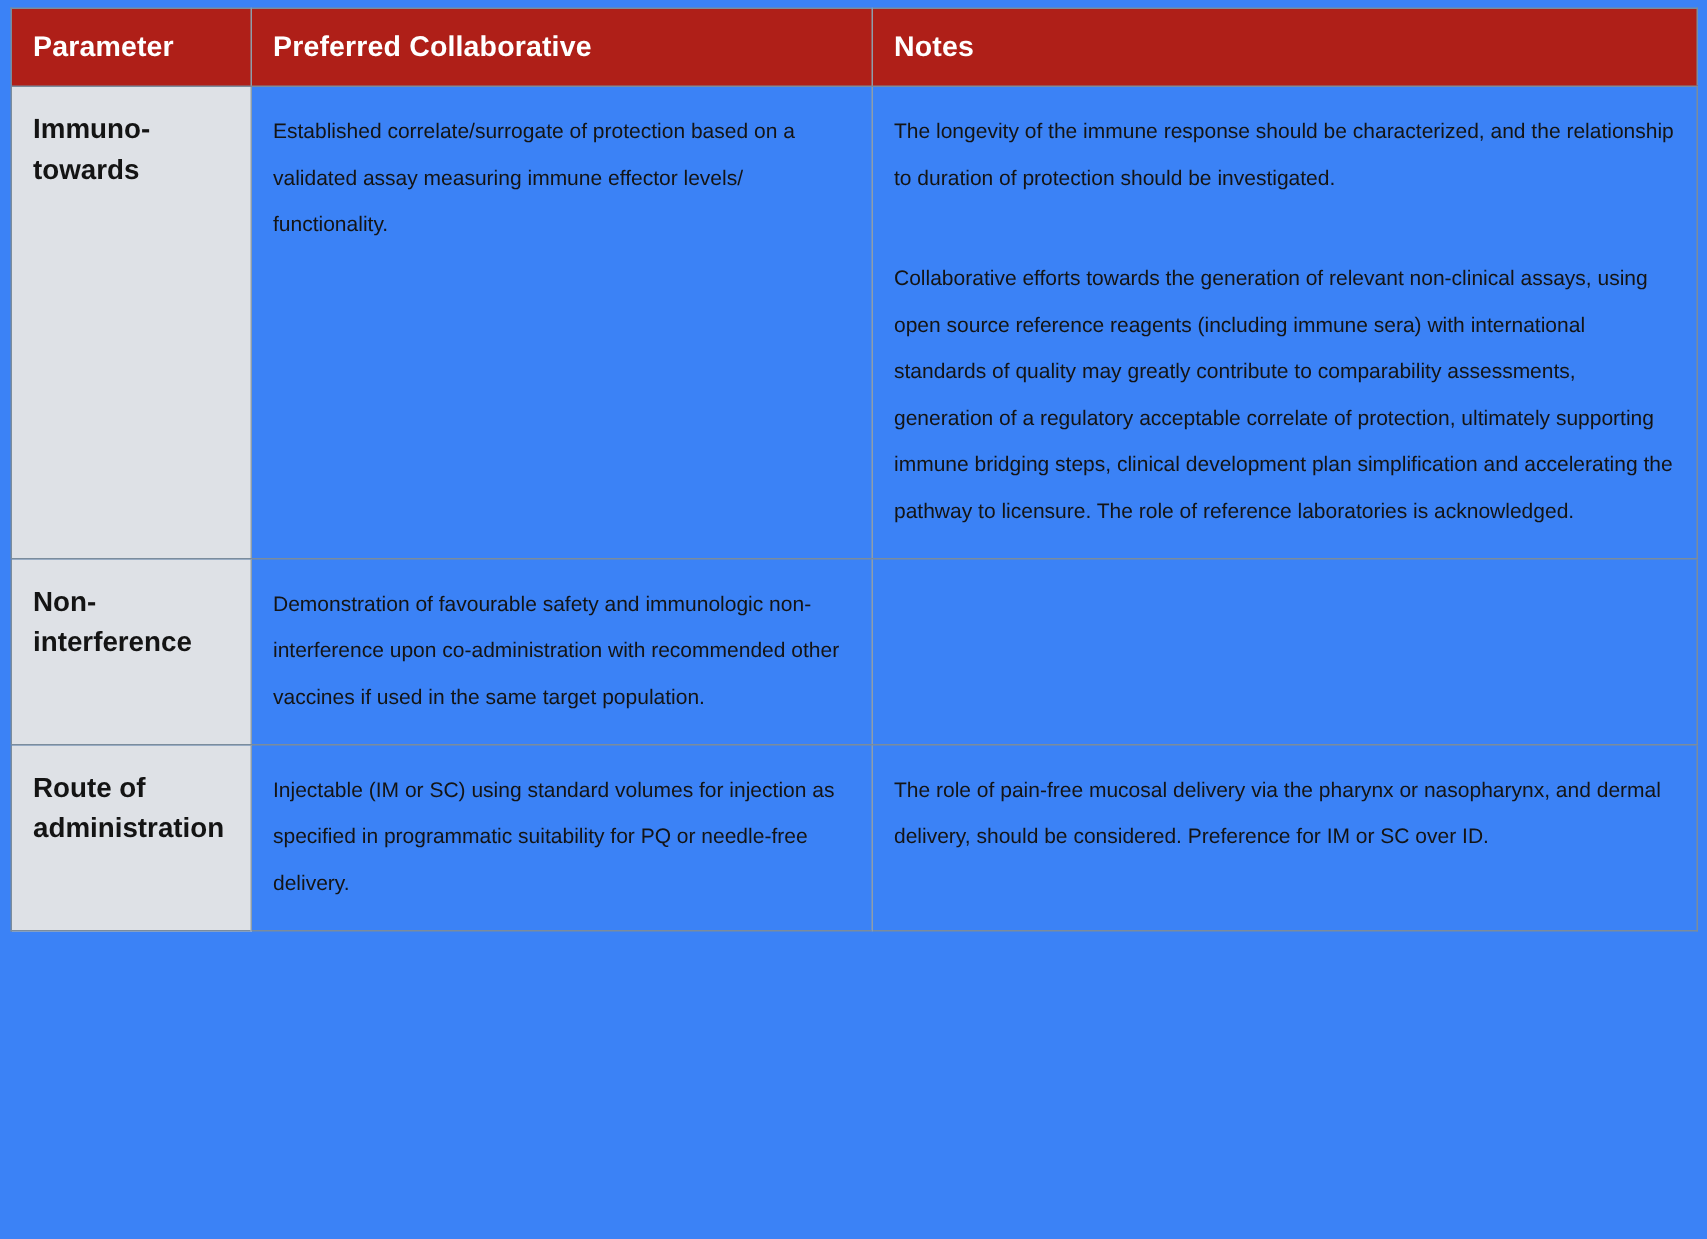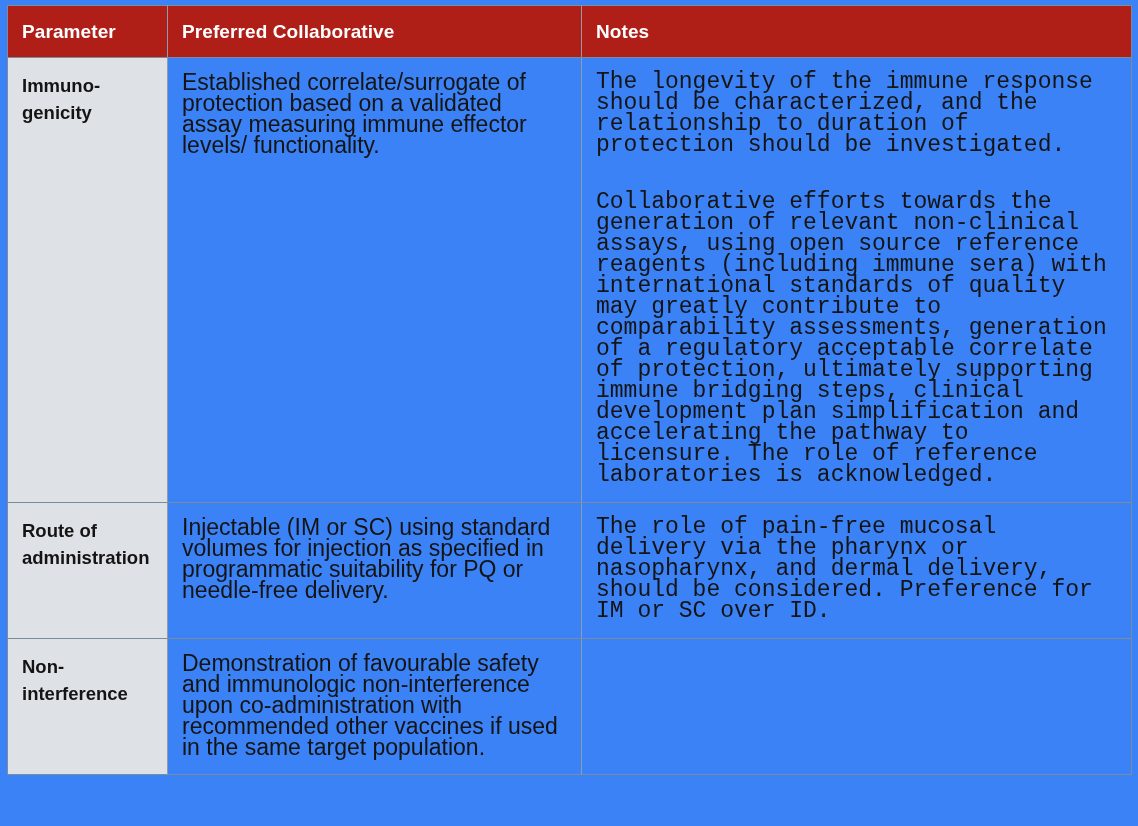--- a/index.html
+++ b/index.html
@@ -50,42 +50,41 @@
     padding: 0 0 0 14px;
     height: 51px;
     border-right: 1px solid #8e9daa;
     border-bottom: 1px solid #7b8c9c;
   }
   thead th.last { border-right: none; }
 
   
   tbody td {
     vertical-align: top;
-    font-size: 23px;
-    line-height: 21px;
+    font-size: 14px;
+    line-height: 31px;
     color: #141414;
     border-right: 1px solid #8e9daa;
     border-bottom: 1px solid #7b8c9c;
     padding: 14px 16px 16px 14px;
   }
   tbody tr:last-child td { border-bottom: none; }
   tbody td.notes-col { border-right: none; padding-right: 12px; }
 
   td.param-col {
     background: #dee1e6;
     font-weight: bold;
     font-size: 18.5px;
     line-height: 27px;
     padding-left: 14px;
     padding-right: 8px;
   }
 
   tbody td p {
     margin: 0 0 0 0;
-    font-family: Liberation Mono, monospace;
   }
   tbody td p + p {
     margin-top: 36px;
   }
 
   .nowrapline { white-space: pre-line; }
 </style>
 </head>
 <body>
 
@@ -103,39 +102,39 @@
         <th>Parameter</th>
         <th>Preferred Collaborative</th>
         <th class="last">Notes</th>
       </tr>
     </thead>
 
     <tbody>
 
       <tr>
         <td class="param-col nowrapline">Immuno-
-genicity</td>
+towards</td>
         <td>Established correlate/surrogate of protection based on a validated assay measuring immune effector levels/ functionality.</td>
         <td class="notes-col">
           <p>The longevity of the immune response should be characterized, and the relationship to duration of protection should be investigated.</p>
           <p>Collaborative efforts towards the generation of relevant non-clinical assays, using open source reference reagents (including immune sera) with international standards of quality may greatly contribute to comparability assessments, generation of a regulatory acceptable correlate of protection, ultimately supporting immune bridging steps, clinical development plan simplification and accelerating the pathway to licensure. The role of reference laboratories is acknowledged.</p>
         </td>
+      </tr>
+
+      <tr>
+        <td class="param-col nowrapline">Non-
+interference</td>
+        <td>Demonstration of favourable safety and immunologic non-interference upon co-administration with recommended other vaccines if used in the same target population.</td>
+        <td class="notes-col"></td>
       </tr>
 
       <tr>
         <td class="param-col">Route of administration</td>
         <td>Injectable (IM or SC) using standard volumes for injection as specified in programmatic suitability for PQ or needle-free delivery.</td>
         <td class="notes-col">
           <p>The role of pain-free mucosal delivery via the pharynx or nasopharynx, and dermal delivery, should be considered. Preference for IM or SC over ID.</p>
         </td>
       </tr>
 
-      <tr>
-        <td class="param-col nowrapline">Non-
-interference</td>
-        <td>Demonstration of favourable safety and immunologic non-interference upon co-administration with recommended other vaccines if used in the same target population.</td>
-        <td class="notes-col"></td>
-      </tr>
-
     </tbody>
   </table>
 
 </div>
 
 </body></html>

